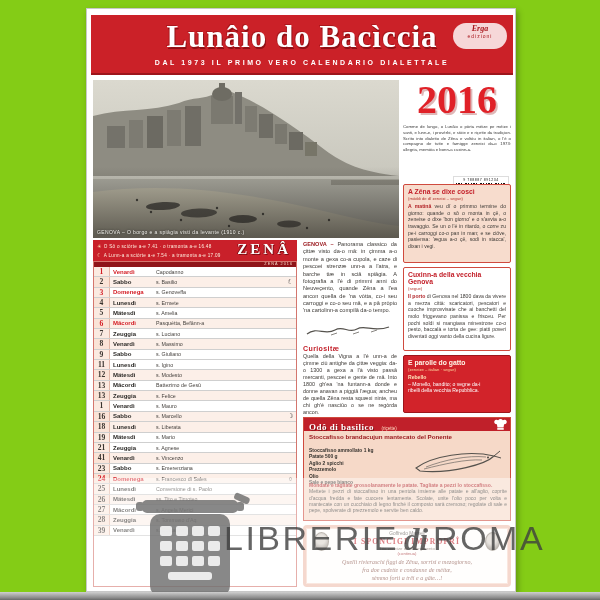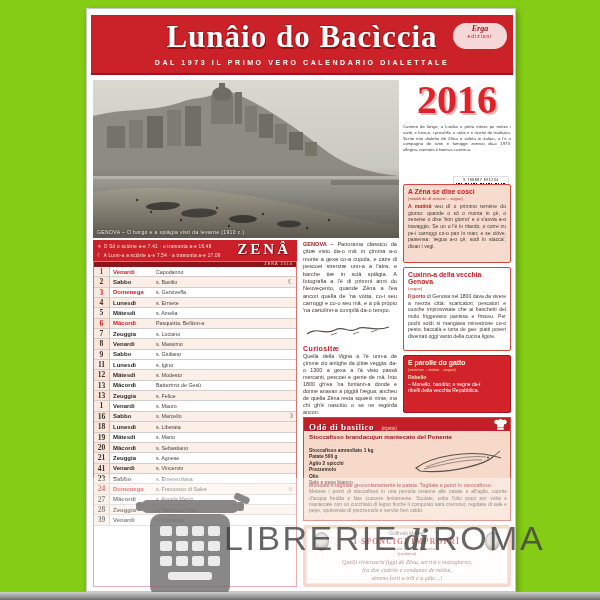--- a/index.html
+++ b/index.html
@@ -336,26 +336,20 @@
             <span class="cday">Lunesdì</span>
             <span class="csaint">s. Liberata</span>
             <span class="cmoon"></span>
           </div>
           <div class="crow">
             <span class="cnum">19</span>
             <span class="cday">Mätesdì</span>
             <span class="csaint">s. Mario</span>
             <span class="cmoon"></span>
           </div>
-          <div class="crow alt">
-            <span class="cnum">20</span>
-            <span class="cday">Mâcordì</span>
-            <span class="csaint">s. Sebastiano</span>
-            <span class="cmoon"></span>
-          </div>
           <div class="crow">
             <span class="cnum">21</span>
             <span class="cday">Zeuggia</span>
             <span class="csaint">s. Agnese</span>
             <span class="cmoon"></span>
           </div>
           <div class="crow alt">
             <span class="cnum">41</span>
             <span class="cday">Venardì</span>
             <span class="csaint">s. Vincenzo</span>
@@ -365,20 +359,32 @@
             <span class="cnum">23</span>
             <span class="cday">Sabbo</span>
             <span class="csaint">s. Emerenziana</span>
             <span class="cmoon"></span>
           </div>
           <div class="crow alt red">
             <span class="cnum">24</span>
             <span class="cday">Domenega</span>
             <span class="csaint">s. Francesco di Sales</span>
             <span class="cmoon">○</span>
+          </div>
+          <div class="crow">
+            <span class="cnum">25</span>
+            <span class="cday">Lunesdì</span>
+            <span class="csaint">Conversione di s. Paolo</span>
+            <span class="cmoon"></span>
+          </div>
+          <div class="crow alt">
+            <span class="cnum">26</span>
+            <span class="cday">Mätesdì</span>
+            <span class="csaint">ss. Tito e Timoteo</span>
+            <span class="cmoon"></span>
           </div>
           <div class="crow">
             <span class="cnum">27</span>
             <span class="cday">Mâcordì</span>
             <span class="csaint">s. Angela Merici</span>
             <span class="cmoon"></span>
           </div>
           <div class="crow alt">
             <span class="cnum">28</span>
             <span class="cday">Zeuggia</span>

